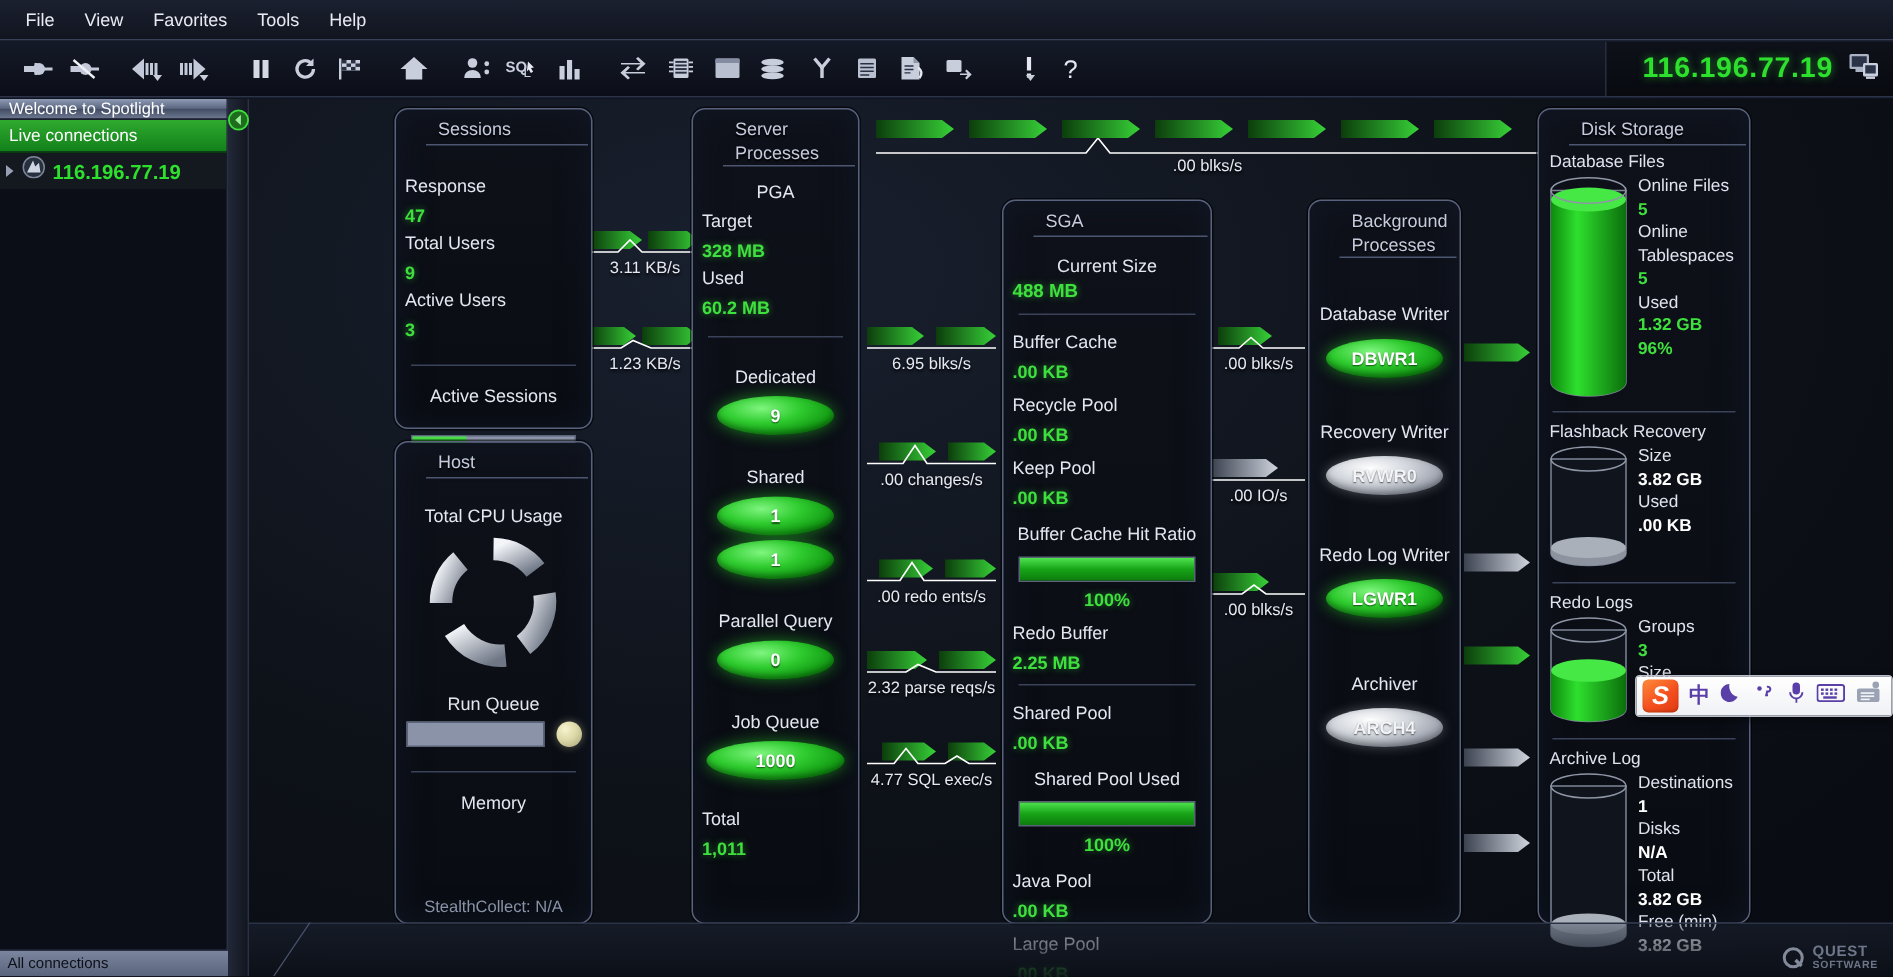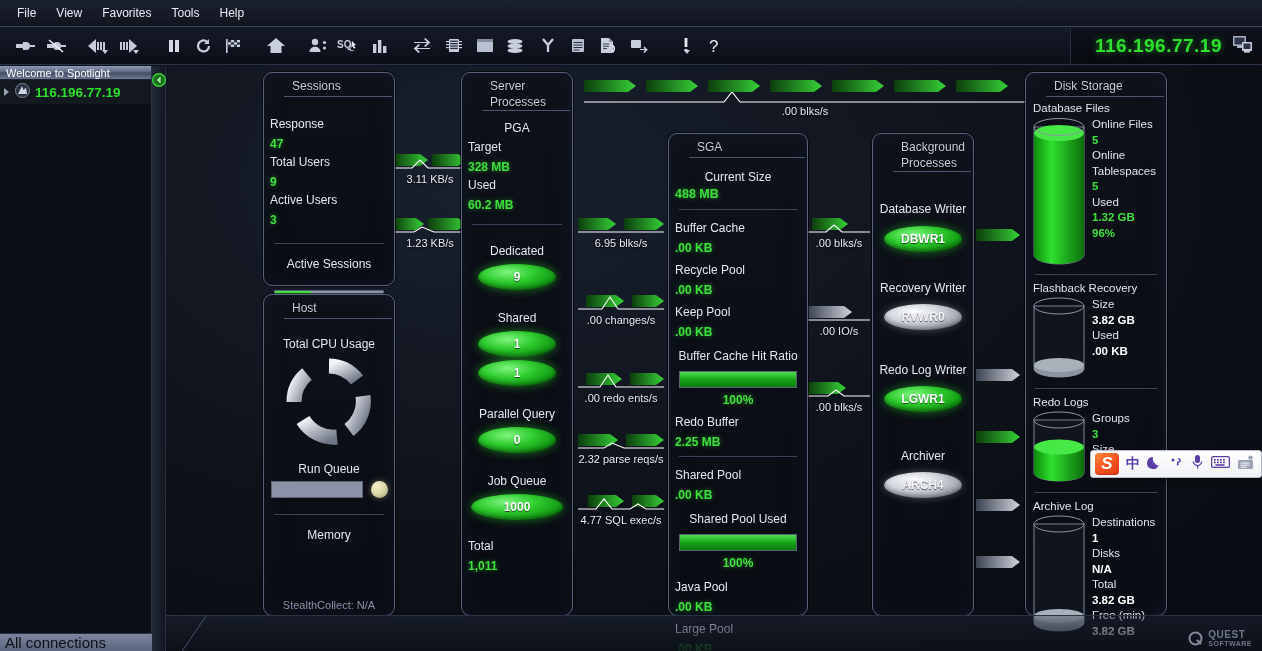--- a/index.html
+++ b/index.html
@@ -70,21 +70,21 @@
     height: 24px; display: flex; align-items: center; gap: 4px; padding-left: 4px;
     background: #14181f;
   }
   .sb-node .tri { width:0;height:0;border-top:4px solid transparent;border-bottom:4px solid transparent;
     border-left:5px solid #98a0b4; margin-right:1px; }
   .sb-node .nodeip { font-size: 13.5px; font-weight: bold; color: #2ee02e; }
   .sb-bottom {
     position: absolute; left: 0; bottom: 0; width: 152px; height: 18px;
     background: linear-gradient(180deg,#7b869e 0%,#59637b 100%);
     border-top: 1px solid #2b3144; display:flex; align-items:center; padding-left:5px;
-    font-size: 15px; color: #0d1018;
+    font-size: 10px; color: #0d1018;
   }
   .sb-collapse {
     position: absolute; left: 152px; top: 66px; width: 14px; height: 585px;
     background: linear-gradient(90deg,#222838,#12161f);
     border-right: 1px solid #2a3145;
   }
   .sb-collapse .knob {
     position: absolute; top: 6px; left: 0px; width: 14px; height: 16px;
     display:flex; align-items:center; justify-content:center;
   }
@@ -435,20 +435,21 @@
         <rect x="5" y="12" width="5" height="2" fill="#aab2c4"></rect>
         <rect x="10" y="8" width="10" height="9" rx="1" fill="#c8cfde"></rect>
         <rect x="11.5" y="9.5" width="7" height="5.5" fill="#2b3348"></rect>
         <rect x="12" y="17" width="6" height="1.6" fill="#c8cfde"></rect>
         </svg>
     </span>
   </div>
 
   <div class="sidebar">
     <div class="sb-head">Welcome to Spotlight</div>
+    <div class="sb-live">Live connections</div>
     <div class="sb-node">
       <span class="tri"></span>
       <span>
         <svg width="17" height="15" viewBox="0 0 17 15">
           <circle cx="8.5" cy="7.5" r="7" fill="#27303f" stroke="#7d8699" stroke-width="1"></circle>
           <path d="M4 11 L8 3 L9.5 7 L12 4.5 L13 11z" fill="#cfd5e2"></path>
           </svg>
       </span>
       <span class="nodeip">116.196.77.19</span>
     </div>

